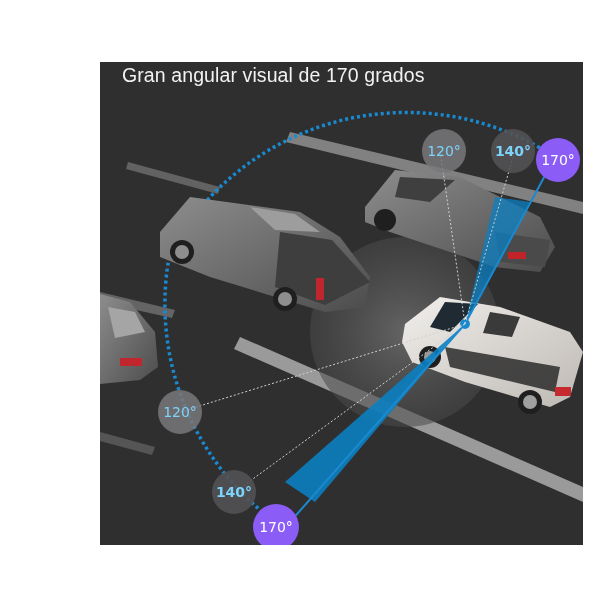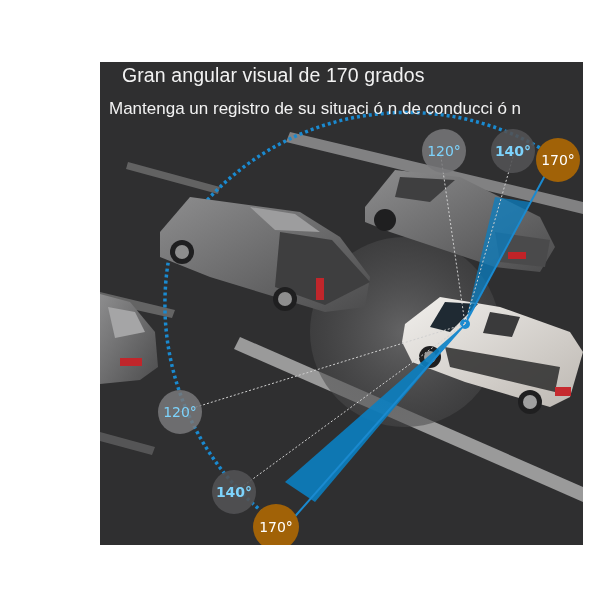--- a/index.html
+++ b/index.html
@@ -4,21 +4,21 @@
 <style>
   html, body { margin: 0; padding: 0; background: #ffffff; }
   body { width: 612px; height: 612px; position: relative; overflow: hidden; font-family: "Liberation Sans", sans-serif; }
   .panel { position: absolute; left: 65px; top: 62px; width: 483px; height: 483px; background: #2f2f30; overflow: hidden; margin-left: 35px; }
   .scene { position: absolute; left: 0; top: 0; width: 483px; height: 483px; }
   .title { position: absolute; left: 22px; top: 2px; color: #f2f2f2; font-size: 19.5px; letter-spacing: 0.1px; white-space: nowrap; }
   .subtitle { position: absolute; left: 9px; top: 37px; color: #f2f2f2; font-size: 17px; white-space: nowrap; }
   .badge { position: absolute; border-radius: 50%; display: flex; align-items: center; justify-content: center; color: #7dd3fc; font-family: "DejaVu Sans", sans-serif; font-size: 14px; }
   .badge.grey { background: rgba(120,120,122,0.85); }
   .badge.dark { background: rgba(82,82,84,0.9); font-weight: bold; }
-  .badge.blue { background: #a16207; color: #ffffff; }
+  .badge.blue { background: #8b5cf6; color: #ffffff; }
 </style>
 </head>
 <body>
 
 <div class="panel">
 
   <svg class="scene" viewBox="0 0 483 483" xmlns="http://www.w3.org/2000/svg">
     <defs>
       <radialGradient id="glow" cx="0.5" cy="0.5" r="0.5">
         <stop offset="0" stop-color="#6a6a6b" stop-opacity="0.9"></stop>
@@ -91,21 +91,20 @@
       <circle cx="365" cy="262" r="5" fill="#1a8ad0"></circle>
 
       <line x1="365" y1="262" x2="340" y2="88" stroke="#d0d0d0" stroke-width="1" stroke-dasharray="2,2"></line>
       <line x1="365" y1="262" x2="415" y2="88" stroke="#d0d0d0" stroke-width="1" stroke-dasharray="2,2"></line>
       <line x1="365" y1="262" x2="80" y2="350" stroke="#d0d0d0" stroke-width="1" stroke-dasharray="2,2"></line>
       <line x1="365" y1="262" x2="135" y2="430" stroke="#d0d0d0" stroke-width="1" stroke-dasharray="2,2"></line>
     </g>
   </svg>
 
   <div class="title">Gran angular visual de 170 grados</div>
-  <div class="subtitle">Mantenga un registro de su situaci ó n de conducci ó n</div>
 
   <div class="badge grey" style="left:322px; top:67px; width:44px; height:44px;">120°</div>
   <div class="badge dark" style="left:391px; top:67px; width:44px; height:44px;">140°</div>
   <div class="badge blue" style="left:436px; top:76px; width:44px; height:44px;">170°</div>
 
   <div class="badge grey" style="left:58px; top:328px; width:44px; height:44px;">120°</div>
   <div class="badge dark" style="left:112px; top:408px; width:44px; height:44px;">140°</div>
   <div class="badge blue" style="left:153px; top:442px; width:46px; height:46px;">170°</div>
 
 </div>

